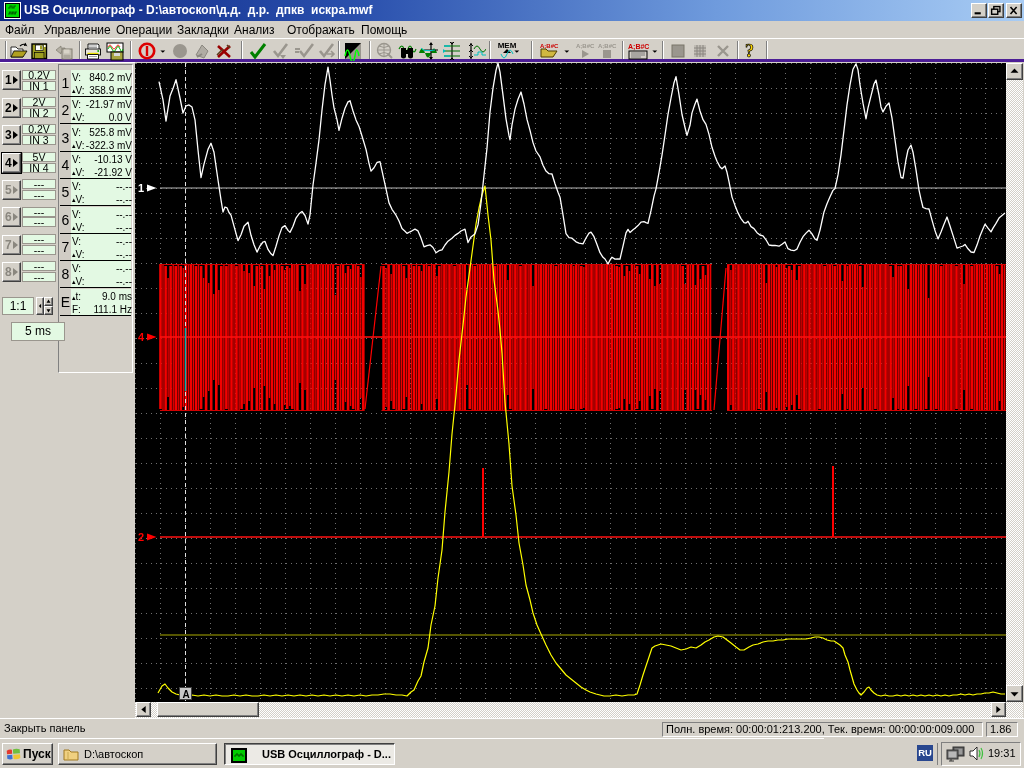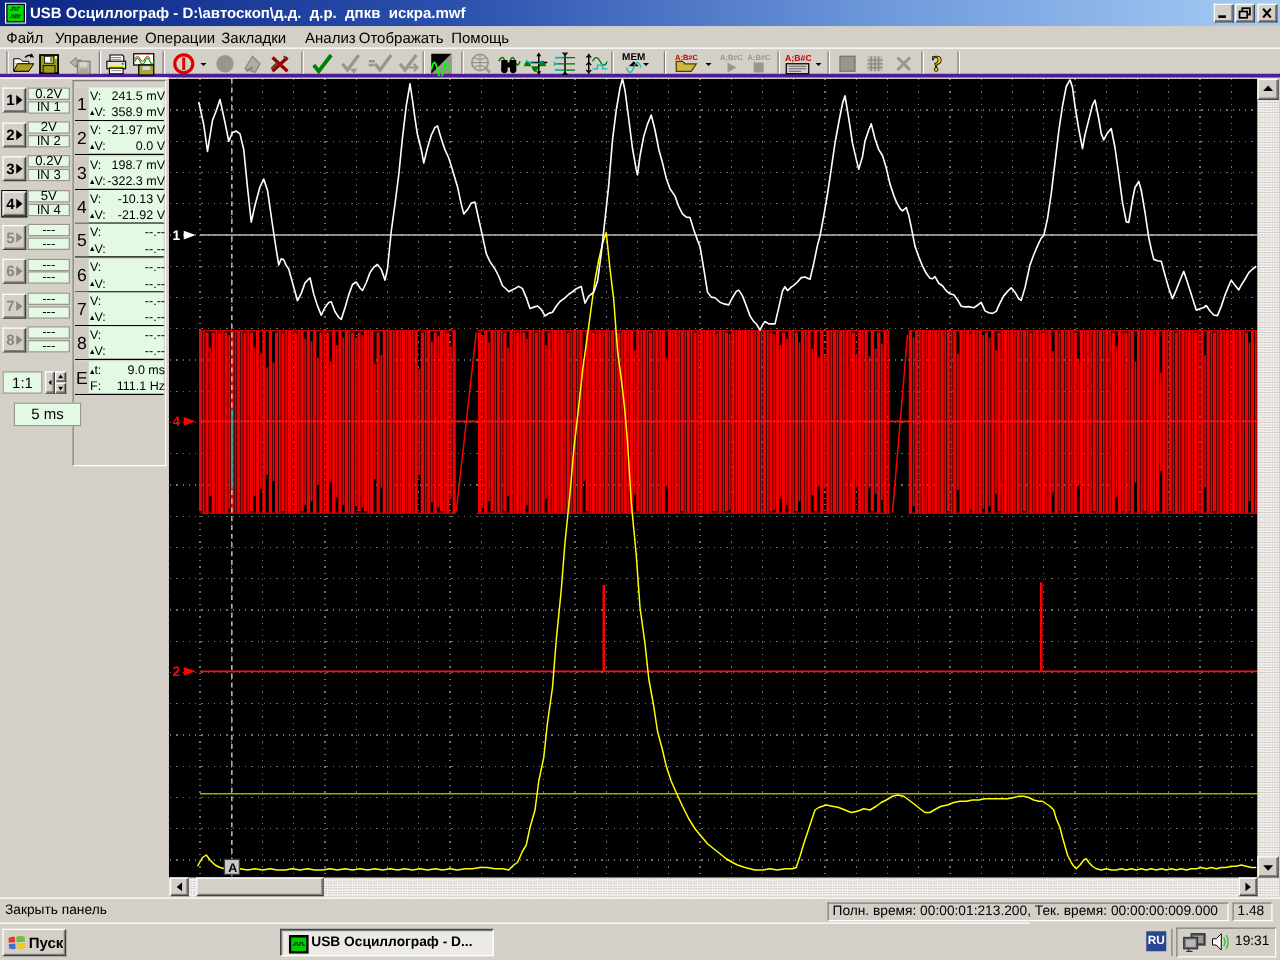--- a/index.html
+++ b/index.html
@@ -56,21 +56,21 @@
       <svg class="arrowglyph" viewBox="0 0 16 14">
         <path d="M4,3 L11,11 M11,3 L4,11" stroke="#000" stroke-width="1.8"></path>
       </svg>
     </div>
 </div>
 <div id="menubar">
     <span style="left:5px">Файл</span>
     <span style="left:44px">Управление</span>
     <span style="left:116px">Операции</span>
     <span style="left:177px">Закладки</span>
-    <span style="left:244px">Анализ</span>
+    <span style="left:234px">Анализ</span>
     <span style="left:287px">Отображать</span>
     <span style="left:361px">Помощь</span>
   </div>
 <div id="toolbar">
 <div class="tsep" style="left:5px"></div>
     <div class="tsep" style="left:79px"></div>
     <div class="tsep" style="left:130px"></div>
     <div class="tsep" style="left:241px"></div>
     <div class="tsep" style="left:338px"></div>
     <div class="tsep" style="left:369px"></div>
@@ -253,21 +253,21 @@
 <div class="gbox" style="top:182px">---</div>
 <div class="chbtn dis" style="top:199px;"><b>8</b><span class="tri"></span></div>
 <div class="gbox" style="top:198px">---</div>
 <div class="gbox" style="top:209px">---</div>
 <div id="measpanel">
 <div class="mrow" style="top:5px">
 <div class="mnum">1</div>
 <div class="mvals">
           <div>
             <span>V:</span>
-            <span>241.5 mV</span>
+            <span>840.2 mV</span>
           </div>
           <div>
             <span class="dlt">▴</span>
             <span>V:</span>
             <span style="flex:1;text-align:right">358.9 mV</span>
           </div>
         </div>
 </div>
 <div class="mrow" style="top:32px">
 <div class="mnum">2</div>
@@ -281,21 +281,21 @@
             <span>V:</span>
             <span style="flex:1;text-align:right">0.0 V</span>
           </div>
         </div>
 </div>
 <div class="mrow" style="top:60px">
 <div class="mnum">3</div>
 <div class="mvals">
           <div>
             <span>V:</span>
-            <span>198.7 mV</span>
+            <span>525.8 mV</span>
           </div>
           <div>
             <span class="dlt">▴</span>
             <span>V:</span>
             <span style="flex:1;text-align:right">-322.3 mV</span>
           </div>
         </div>
 </div>
 <div class="mrow" style="top:87px">
 <div class="mnum">4</div>
@@ -455,40 +455,46 @@
   </div>
 <div class="sbtn" style="left:991px;top:702px;width:15px;height:15px">
     <svg class="arrowglyph" viewBox="0 0 15 15">
       <path d="M10,7.5 L5,3.5 L5,11.5 Z" fill="#000"></path>
     </svg>
   </div>
 <div class="sbtn" style="left:157px;top:702px;width:102px;height:15px"></div>
 <div id="statusbar">
 <span style="position:absolute;left:4px;top:3px">Закрыть панель</span>
 <div class="spanel" style="left:662px;width:321px">Полн. время: 00:00:01:213.200, Тек. время: 00:00:00:009.000</div>
-<div class="spanel" style="left:986px;width:32px">1.48</div>
+<div class="spanel" style="left:986px;width:32px">1.86</div>
 </div>
 <div id="taskbar">
 <div class="tkbtn" style="left:2px;width:51px;font-weight:bold;font-size:12px;">
 <svg style="position:absolute;left:3px;top:3px" width="15" height="15" viewBox="0 0 15 15">
         <g transform="rotate(-4 7 7)">
           <path d="M1,3.2 Q3.5,1.8 6.2,2.6 L6.2,6.8 L1,6.8 Z" fill="#e23a2e"></path>
           <path d="M7.2,2.6 Q10.5,1.5 14,2.8 L14,6.8 L7.2,6.8 Z" fill="#6fbf3e"></path>
           <path d="M1,7.8 L6.2,7.8 L6.2,12 Q3.5,12.6 1,11.4 Z" fill="#3f6fd0"></path>
           <path d="M7.2,7.8 L14,7.8 L14,11.6 Q10.5,13.2 7.2,12 Z" fill="#efc531"></path>
         </g>
       </svg>
 <span style="margin-left:20px">Пуск</span></div>
+<div class="tkbtn" style="left:58px;width:159px;">
+<svg style="position:absolute;left:4px;top:3px" width="16" height="15" viewBox="0 0 16 15">
+        <path d="M1,13 L1,3 L6,3 L8,5 L15,5 L15,13 Z" fill="#f0d080" stroke="#a07820"></path>
+        <path d="M5,5 L5,13" stroke="#c8a850" fill="none"></path>
+      </svg>
+<span style="margin-left:25px">D:\автоскоп</span></div>
 <div class="tkbtn" style="left:224px;width:171px;background:#eceae5;border-color:#404040 #fff #fff #404040;box-shadow:inset 1px 1px 0 #808080;font-weight:bold;">
 <svg style="position:absolute;left:6px;top:4px" width="16" height="15" viewBox="0 0 16 15">
         <rect width="16" height="15" fill="#000"></rect>
         <rect x="2" y="2" width="12" height="11" fill="#00cc00"></rect>
         <path d="M3,8 h2 v-2 h2 v2 h2 v-2 h2 v2 h2" stroke="#005500" fill="none"></path>
       </svg>
-<span style="margin-left:24px">USB Осциллограф - D...</span></div>
+<span style="margin-left:37px">USB Осциллограф - D...</span></div>
 <div style="position:absolute;left:937px;top:4px;width:1px;height:22px;background:#808080"></div>
 <div style="position:absolute;left:941px;top:3px;width:80px;height:24px;border:1px solid;border-color:#808080 #fff #fff #808080;"></div>
 <div style="position:absolute;left:917px;top:6px;width:16px;height:16px;background:#29478f;color:#fff;font-size:9.5px;font-weight:bold;text-align:center;line-height:16px">RU</div>
 <svg style="position:absolute;left:946px;top:7px" width="20" height="16" viewBox="0 0 20 16">
       <rect x="7" y="1" width="11" height="9" fill="#555" stroke="#333"></rect>
       <rect x="8.5" y="2.5" width="8" height="6" fill="#9a9a9a"></rect>
       <rect x="1" y="4" width="11" height="9" fill="#666" stroke="#333"></rect>
       <rect x="2.5" y="5.5" width="8" height="6" fill="#b8b8b8"></rect>
       <path d="M5,13 v2 M3,15 h5" stroke="#333"></path>
     </svg>

